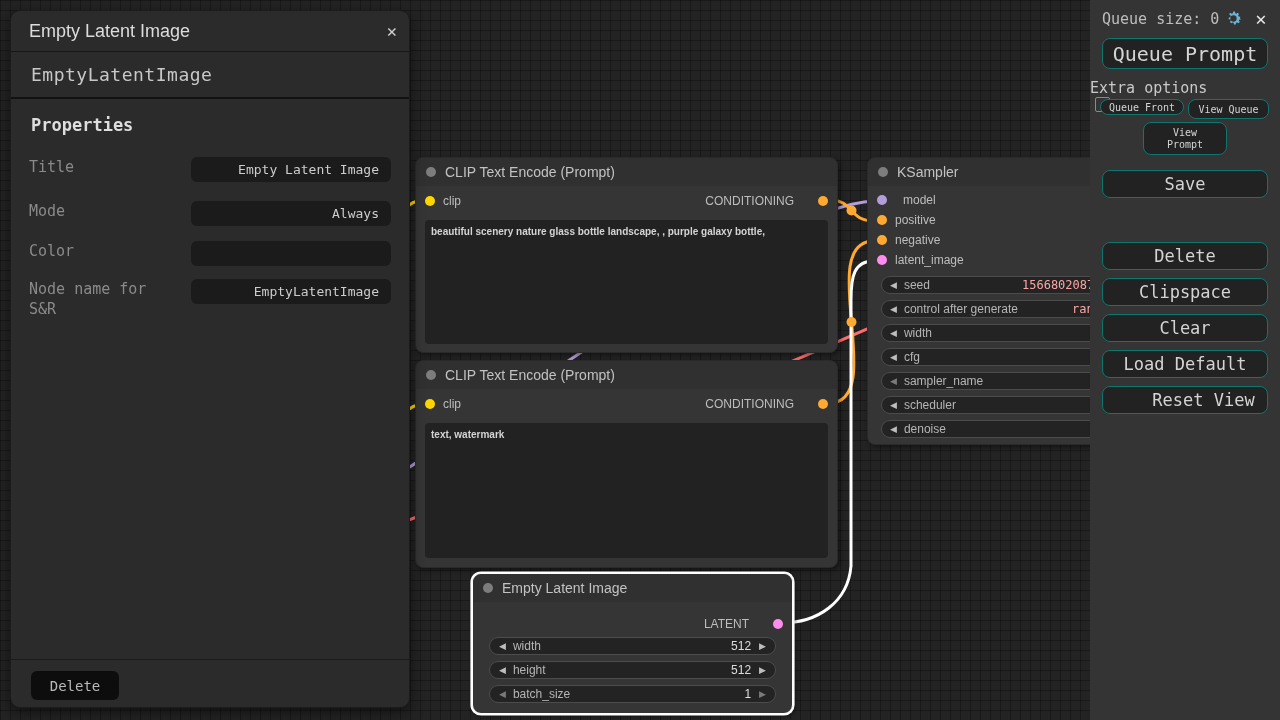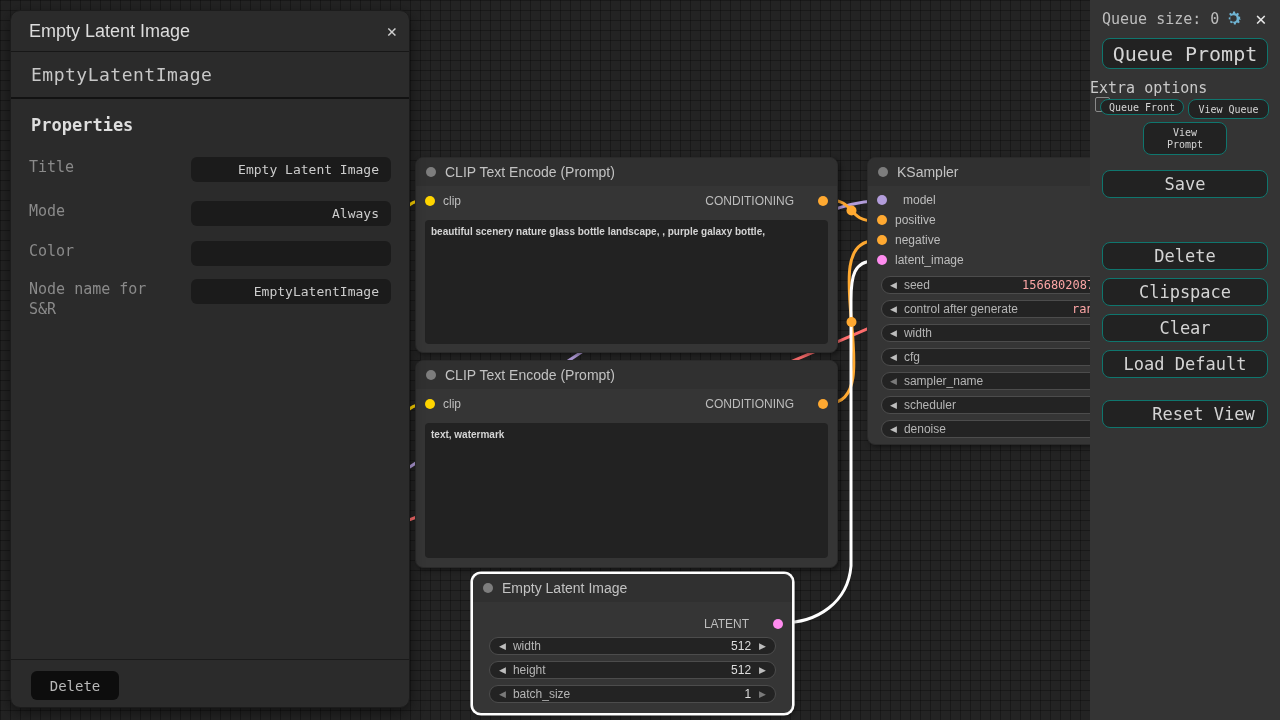--- a/index.html
+++ b/index.html
@@ -266,16 +266,16 @@
     <button class="mbtn" id="btn-queue-front">Queue Front</button>
     <button class="mbtn" id="btn-view-queue">View Queue</button>
     <button class="mbtn" id="btn-view-history">View
 Prompt</button>
 
     <button class="mbtn big-btn" style="top:170px;">Save</button>
     <button class="mbtn big-btn" style="top:242px;">Delete</button>
     <button class="mbtn big-btn" style="top:278px;">Clipspace</button>
     <button class="mbtn big-btn" style="top:314px;">Clear</button>
     <button class="mbtn big-btn" style="top:350px;">Load Default</button>
-    <button class="mbtn big-btn" style="top:400px;padding-left:43px;">Reset View</button>
+    <button class="mbtn big-btn" style="top:386px;padding-left:43px;">Reset View</button>
   </div>
 
 </div>
 
 </body></html>

